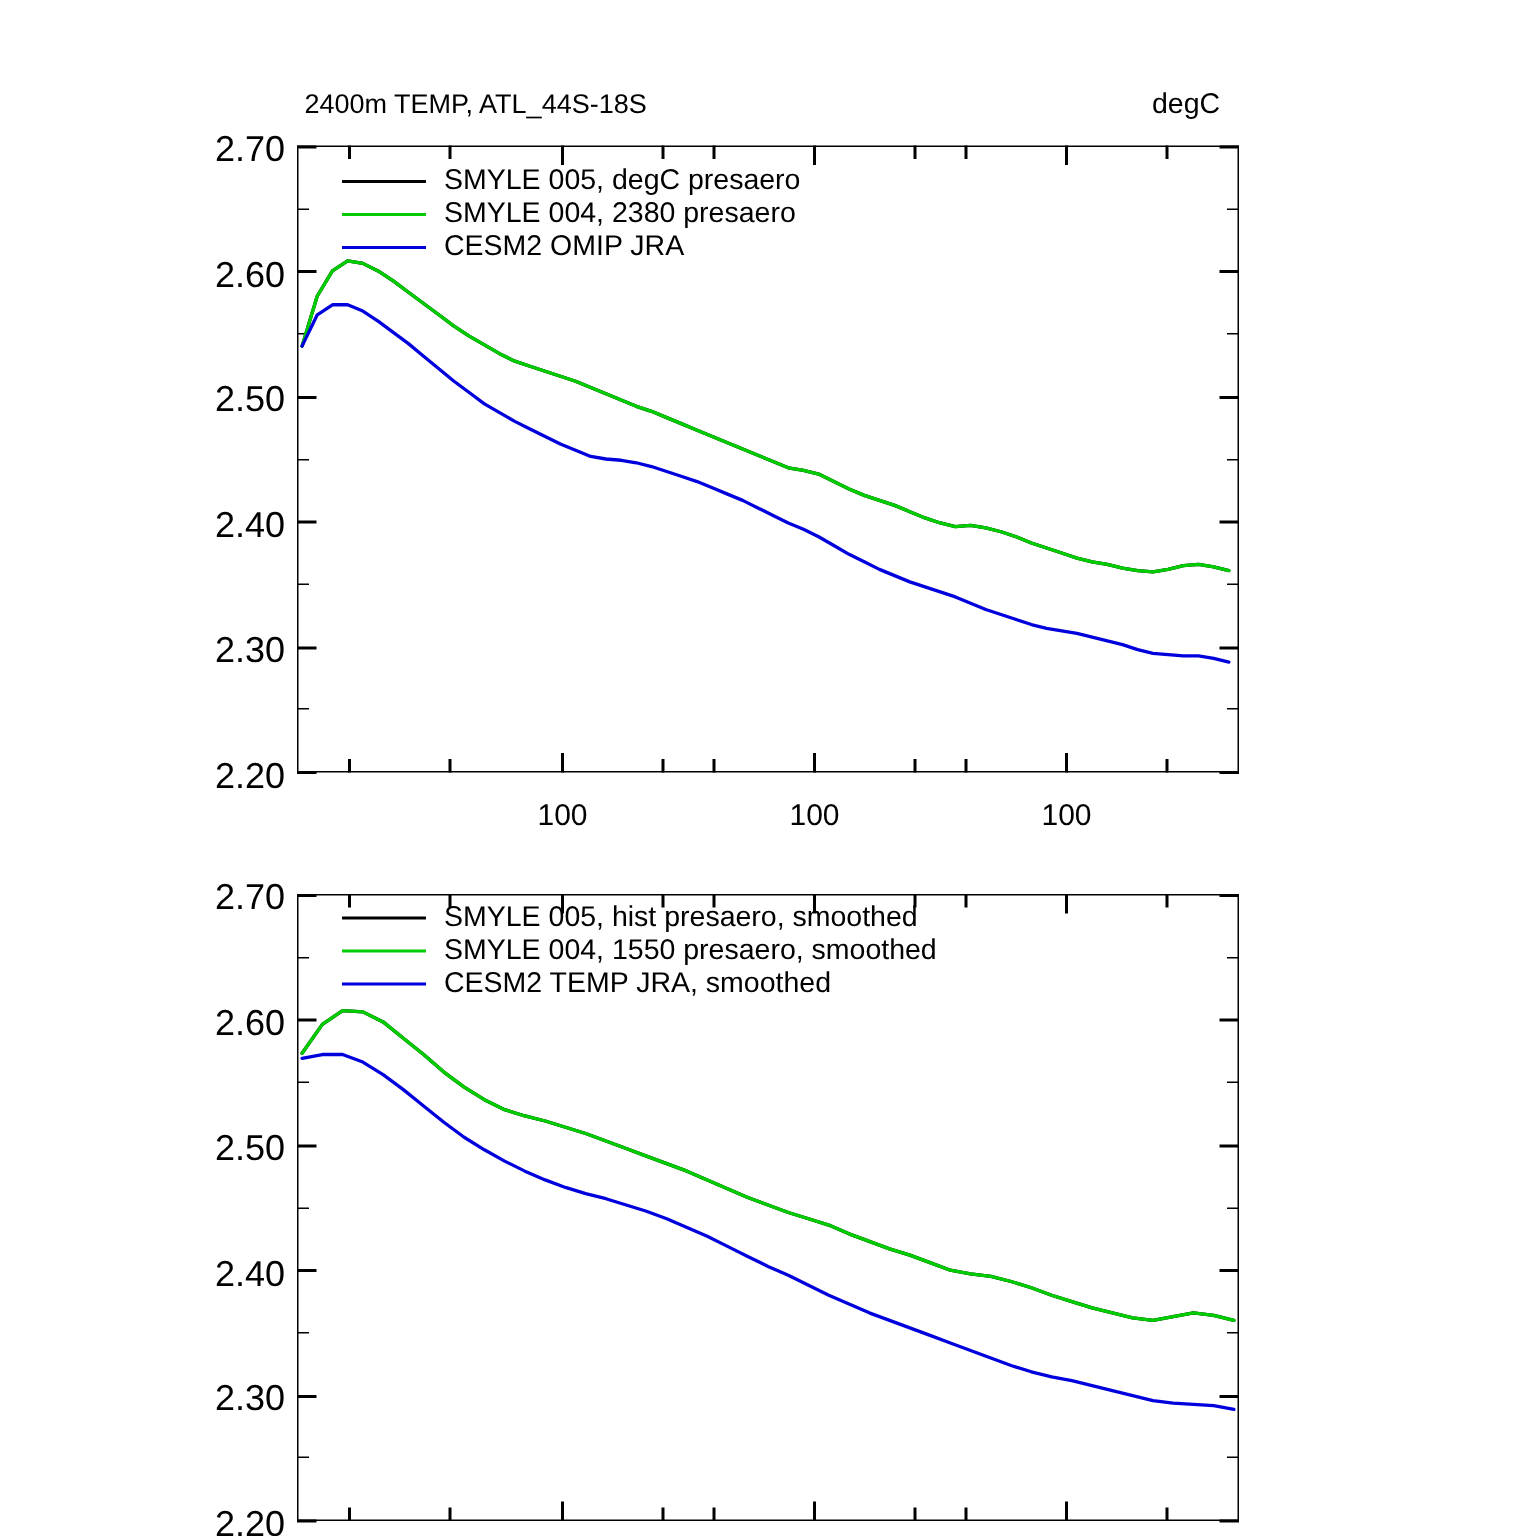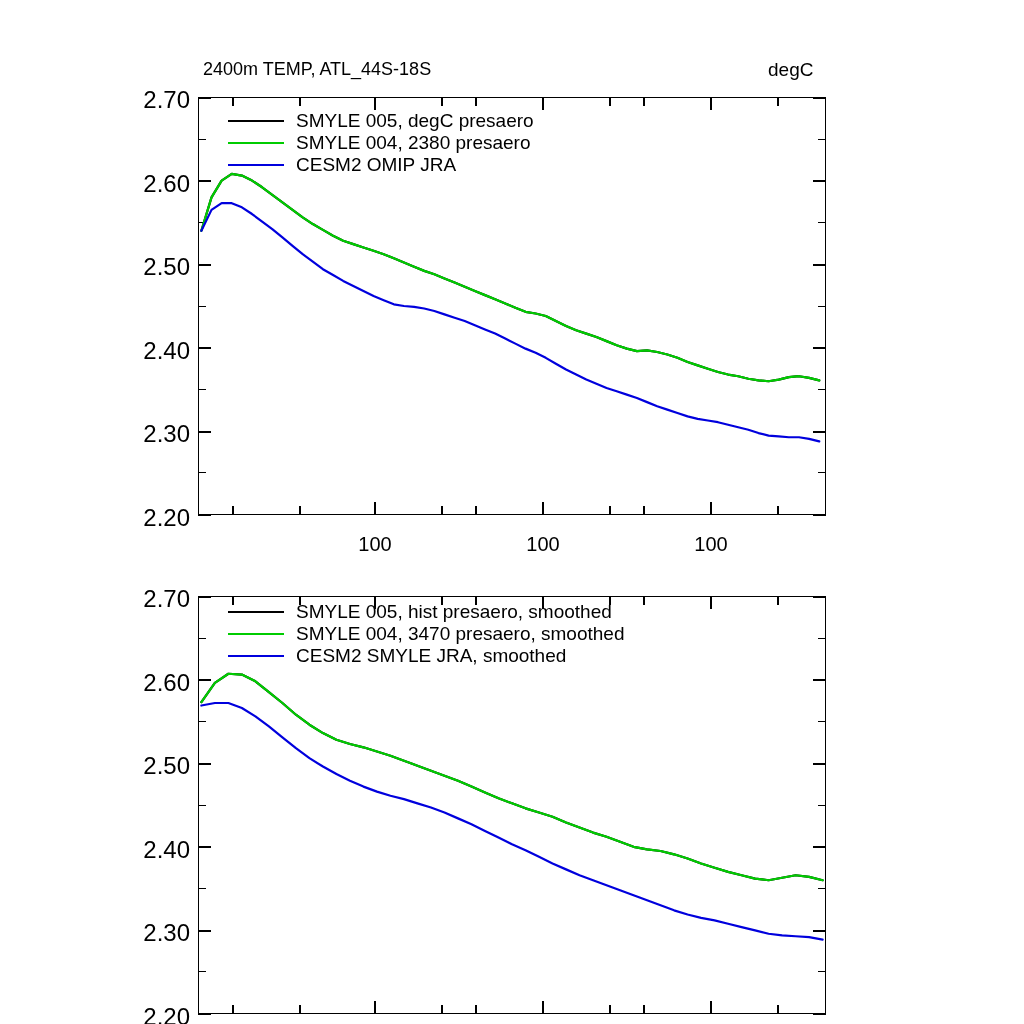--- a/index.html
+++ b/index.html
@@ -246,22 +246,22 @@
         </g>
     </svg>
 
     <div class="legend" style="left:228px; top:601px;">
       <div class="legend-row">
         <div class="legend-line" style="background:#000000;"></div>
         <div class="legend-label">SMYLE 005, hist presaero, smoothed</div>
       </div>
       <div class="legend-row">
         <div class="legend-line" style="background:#00cc00;"></div>
-        <div class="legend-label">SMYLE 004, 3470 presaero, smoothed</div>
+        <div class="legend-label">SMYLE 004, 1550 presaero, smoothed</div>
       </div>
       <div class="legend-row">
         <div class="legend-line" style="background:#0000dd;"></div>
-        <div class="legend-label">CESM2 SMYLE JRA, smoothed</div>
+        <div class="legend-label">CESM2 TEMP JRA, smoothed</div>
       </div>
     </div>
   </div>
 
 </div>
 
 </body></html>

